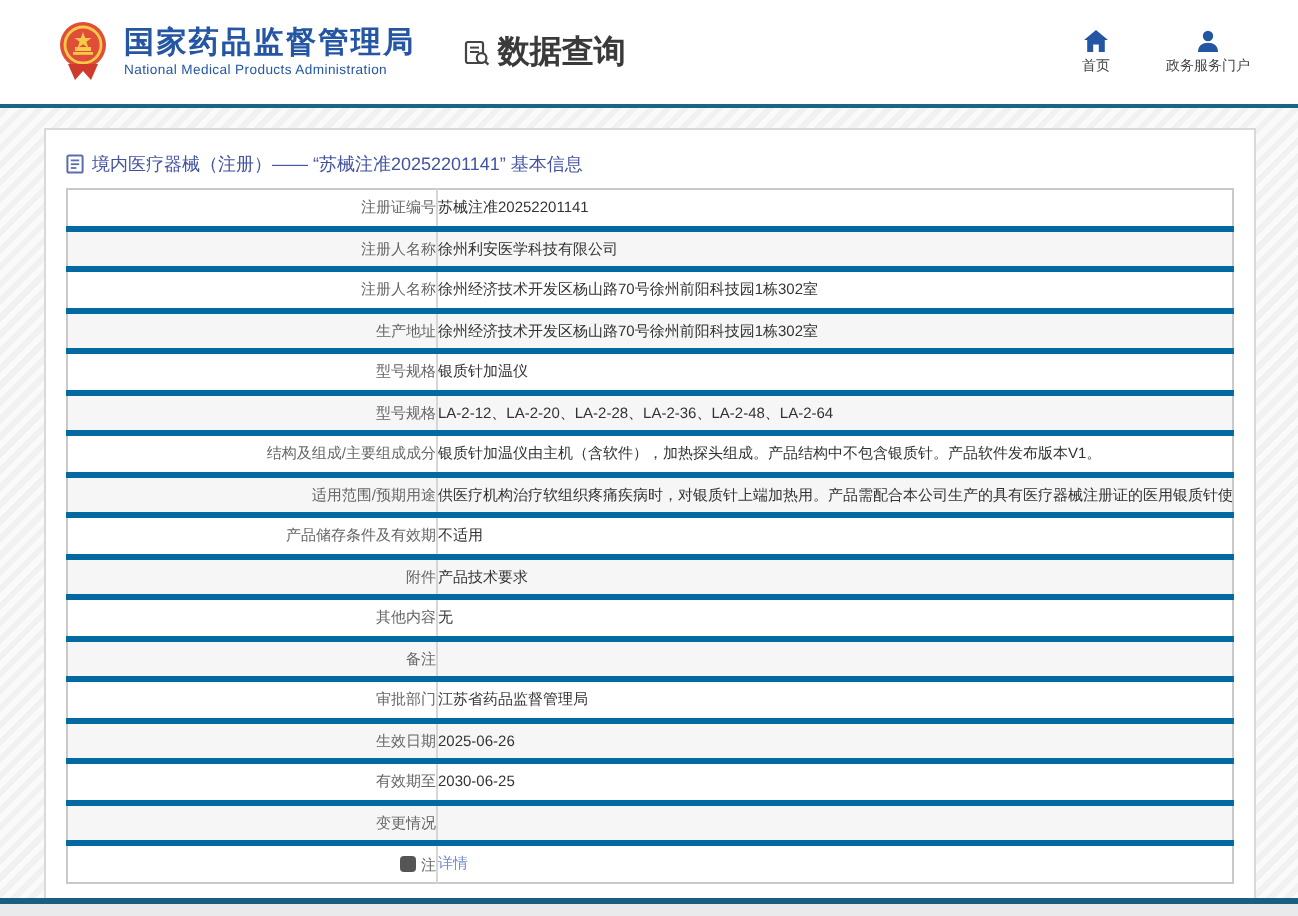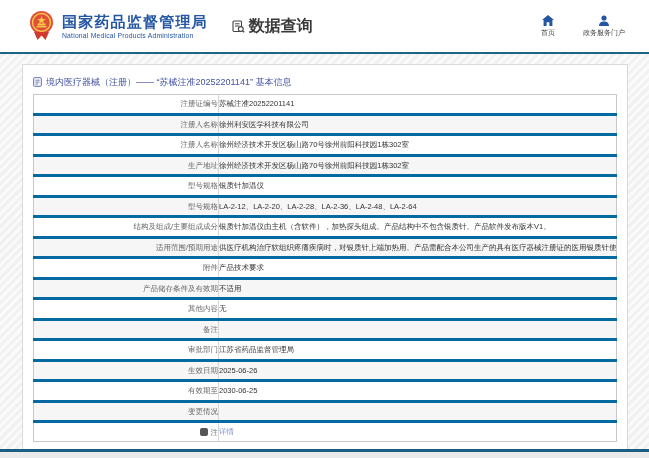--- a/index.html
+++ b/index.html
@@ -130,26 +130,26 @@
   </tr>
         <tr>
     <td class="cell-label">结构及组成/主要组成成分</td>
     <td class="cell-value">银质针加温仪由主机（含软件），加热探头组成。产品结构中不包含银质针。产品软件发布版本V1。</td>
   </tr>
         <tr>
     <td class="cell-label">适用范围/预期用途</td>
     <td class="cell-value">供医疗机构治疗软组织疼痛疾病时，对银质针上端加热用。产品需配合本公司生产的具有医疗器械注册证的医用银质针使用。</td>
   </tr>
         <tr>
+    <td class="cell-label">产品储存条件及有效期</td>
+    <td class="cell-value">不适用</td>
+  </tr>
+        <tr>
     <td class="cell-label">附件</td>
     <td class="cell-value">产品技术要求</td>
-  </tr>
-        <tr>
-    <td class="cell-label">产品储存条件及有效期</td>
-    <td class="cell-value">不适用</td>
   </tr>
         <tr>
     <td class="cell-label">其他内容</td>
     <td class="cell-value">无</td>
   </tr>
         <tr>
     <td class="cell-label">备注</td>
     <td class="cell-value"></td>
   </tr>
         <tr>

